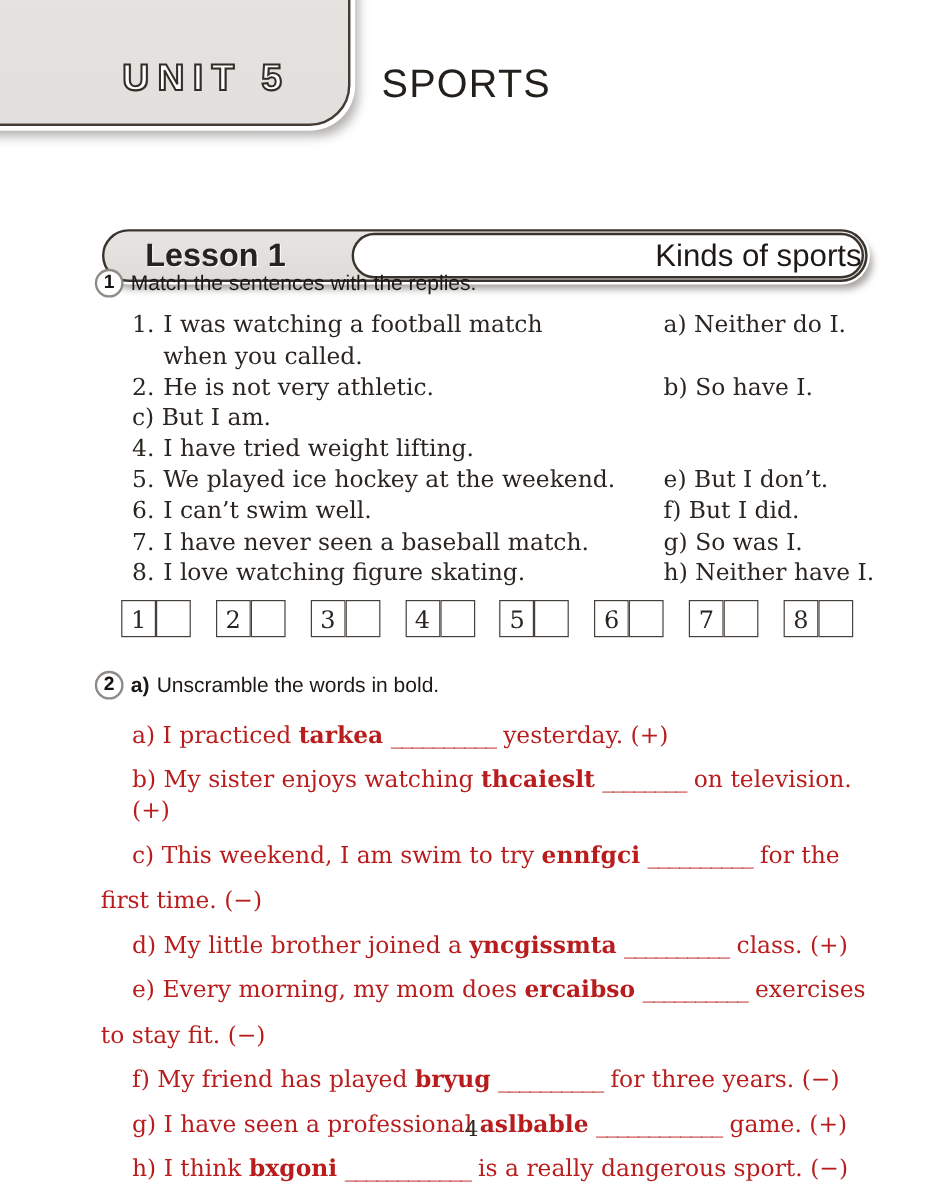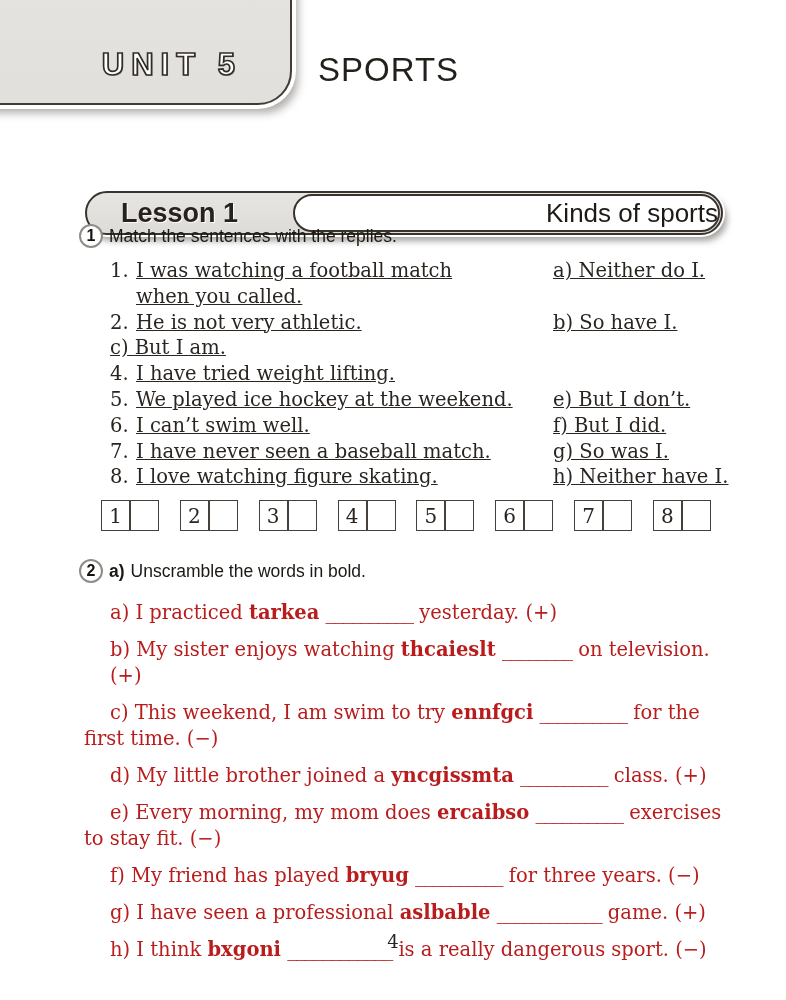--- a/index.html
+++ b/index.html
@@ -64,21 +64,21 @@
     display:flex; align-items:center; justify-content:center;
     font-family:"Liberation Sans", sans-serif; font-weight:bold;
     font-size:16px; color:#141210;
   }
   .part-label { font-weight:bold; }
   
   .match-list {
     position:absolute; left:110px; top:258px; width:636px;
     font-size:19.5px; line-height:25.8px; color:#2a2520;
   }
-  .m-row { display:flex; align-items:flex-start;text-decoration:underline; }
+  .m-row { display:flex; align-items:flex-start; }
   .m-left { width:443px; }
   .m-num { display:inline-block; width:26px; }
   .m-cont { padding-left:26px; }
   .m-right { flex:1; white-space:nowrap; }
   
   .answer-row {
     position:absolute; left:101px; top:500px; width:610px;
     display:flex; justify-content:space-between;
   }
   .a-box { display:flex; }
@@ -89,21 +89,21 @@
   }
   .a-cell.num { border-right-width:1px; }
   .a-cell.blank { border-left-width:1px; }
   
   .ex2-items {
     position:absolute; left:80px; top:600px; width:650px;
     font-size:19.5px; line-height:26px; color:#b91c1c;
   }
   .ex2-item { margin-bottom:11px; }
   .ex2-line { padding-left:30px; }
-  .ex2-line.cont { padding-left:4px; }
+  .ex2-line.cont { padding-left:4px;margin-top:12px; }
   .bold { font-weight:bold; }
   .blank { letter-spacing:-1px; }
   
   .page-num {
     position:absolute; left:0; right:0; top:931px; text-align:center;
     font-size:18px; color:#2a2520;
   }
 </style>
 </head>
 <body>

